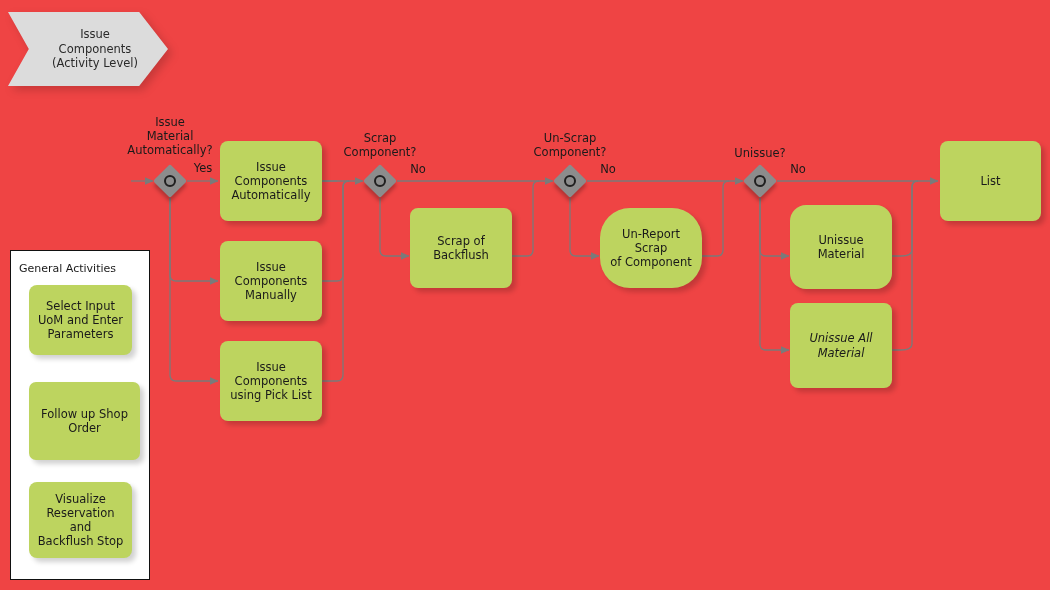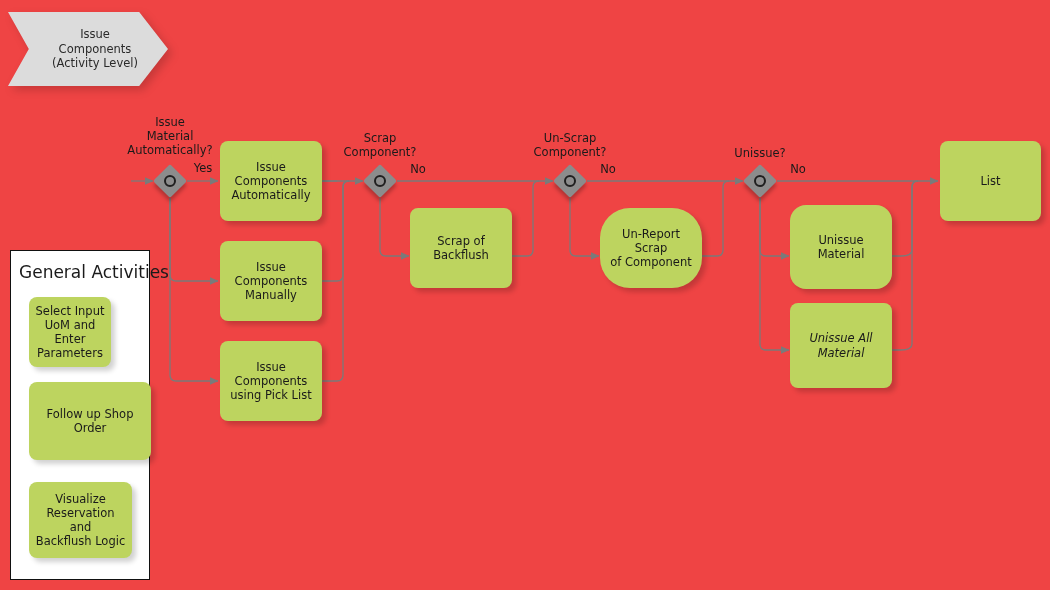--- a/index.html
+++ b/index.html
@@ -102,21 +102,21 @@
 
   
   .panel {
     position: absolute;
     box-sizing: border-box;
     border: 1.6px solid #111111;
     background: #ffffff;
   }
   .panel-title {
     position: absolute;
-    font-size: 17px;
+    font-size: 11px;
     color: #1a1a1a;
     white-space: nowrap;
   }
 
   
   .elabel {
     position: absolute;
     font-size: 11.5px;
     color: #1a1a1a;
     white-space: pre-line;
@@ -233,22 +233,22 @@
   <div class="node" style="left:790px; top:205px; width:102px; height:84px;border-radius:16px;">Unissue Material</div>
 
   <div class="node" style="left:790px; top:303px; width:102px; height:85px;font-style:italic;">Unissue All
 Material</div>
 
   <div class="node" style="left:940px; top:141px; width:101px; height:80px;">List</div>
 
   <div class="panel" style="left:10px; top:250px; width:140px; height:330px;"></div>
   <div class="panel-title" style="left:19px; top:262px;">General Activities</div>
 
-  <div class="node" style="left:29px; top:285px; width:82px; height:70px;margin-top:12px;">Select Input
+  <div class="node" style="left:29px; top:285px; width:103px; height:70px;">Select Input
 UoM and Enter
 Parameters</div>
-  <div class="node" style="left:29px; top:382px; width:122px; height:78px;">Follow up Shop
+  <div class="node" style="left:29px; top:382px; width:111px; height:78px;border-radius:7px;">Follow up Shop
 Order</div>
   <div class="node" style="left:29px; top:482px; width:103px; height:76px;">Visualize
 Reservation and
-Backflush Logic</div>
+Backflush Stop</div>
 
 </div>
 
 </body></html>

